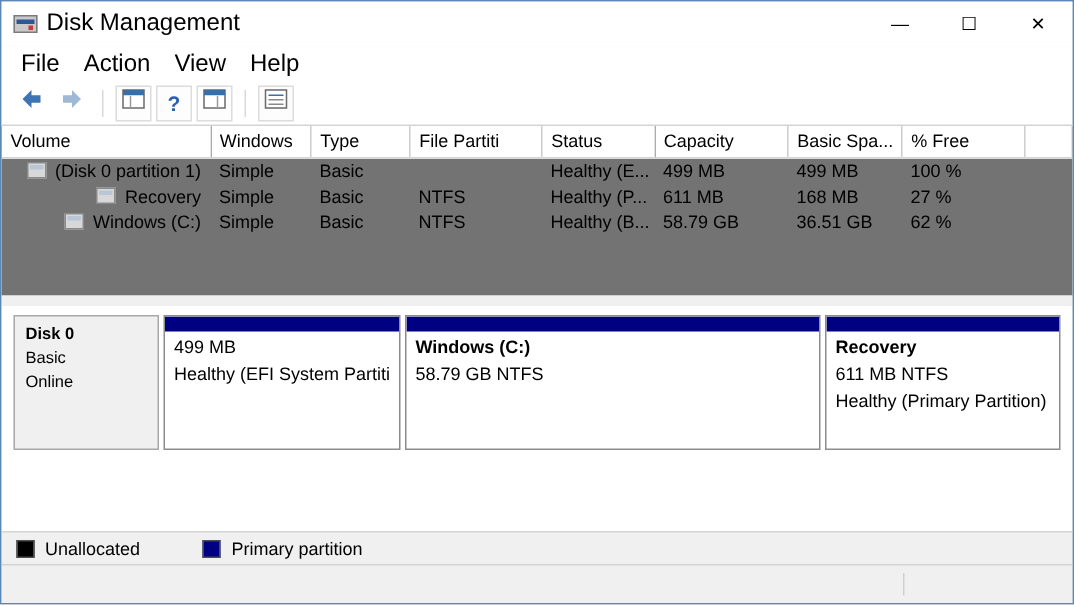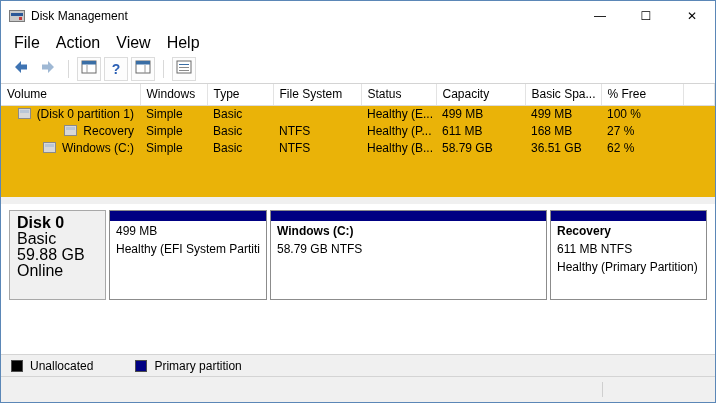--- a/index.html
+++ b/index.html
@@ -7,47 +7,47 @@
   .window{
     width:716px; height:403px; border:1px solid #5b87b7; background:#f0f0f0;
     display:flex; flex-direction:column; overflow:hidden;
   }
   
   .titlebar{ height:30px; background:#ffffff; display:flex; align-items:center; flex:0 0 auto; }
   .title-icon{ width:16px; height:16px; margin:0 6px 0 8px; position:relative; flex:0 0 auto; }
   .title-icon .plate{ position:absolute; inset:2px 0 2px 0; background:#c9c9c9; border:1px solid #7a7a7a; }
   .title-icon .stripe{ position:absolute; left:2px; right:2px; top:5px; height:3px; background:#2b5797; }
   .title-icon .dot{ position:absolute; right:3px; bottom:4px; width:3px; height:3px; background:#c43b3b; }
-  .title-text{ font-size:12px; color:#000; }
+  .title-text{ font-size:16px; color:#000; }
   .win-controls{ margin-left:auto; display:flex; height:100%; }
   .ctrl{ width:46px; height:100%; display:flex; align-items:center; justify-content:center; font-size:12px; color:#000; cursor:default; }
   
   .menubar{ height:23px; background:#ffffff; display:flex; align-items:center; padding-left:5px; flex:0 0 auto; }
   .menu-item{ font-size:16px; padding:3px 8px; color:#000; }
   
   .toolbar{ height:30px; background:#ffffff; border-bottom:1px solid #d4d4d4; display:flex; align-items:center; padding-left:8px; gap:3px; flex:0 0 auto; }
   .tbtn{ width:24px; height:24px; display:flex; align-items:center; justify-content:center; }
   .tbtn.framed{ border:1px solid #dcdcdc; background:#fdfdfd; }
   .tsep{ width:1px; height:18px; background:#d9d9d9; margin:0 5px; }
   .help-glyph{ color:#2a5fb4; font-weight:bold; font-size:14px; line-height:1; }
   
-  .volume-list{ height:113px; background:#eab308; overflow:hidden; flex:0 0 auto; }
+  .volume-list{ height:113px; background:#737373; overflow:hidden; flex:0 0 auto; }
   table{ width:100%; border-collapse:collapse; table-layout:fixed; font-size:12px; }
   th{ height:21px; font-weight:normal; text-align:left; padding:0 6px; background:#ffffff;
       border-right:1px solid #e3e3e3; border-bottom:1px solid #dcdcdc; white-space:nowrap; overflow:hidden; }
   td{ height:17px; padding:0 6px; white-space:nowrap; overflow:hidden; color:#000; }
   .vol-cell{ display:flex; align-items:center; gap:6px;justify-content:flex-end; }
   .vol-icon{ width:13px; height:11px; background:#d8d8d8; border:1px solid #8a8a8a; position:relative; flex:0 0 auto; }
   .vol-icon::after{ content:""; position:absolute; left:1px; right:1px; top:1px; height:3px; background:#b9c6d6; }
   
   .splitter{ height:7px; background:#f0f0f0; flex:0 0 auto; }
   
   .disk-pane{ flex:1 1 auto; background:#ffffff; padding:6px 8px; overflow:hidden; }
   .disk-row{ display:flex; gap:3px; height:90px; }
-  .disk-info{ width:97px; flex:0 0 auto; background:#f0f0f0; border:1px solid #a8a8a8; padding:4px 7px; font-size:16px; line-height:16px; }
+  .disk-info{ width:97px; flex:0 0 auto; background:#f0f0f0; border:1px solid #a8a8a8; padding:4px 7px; font-size:11px; line-height:16px; }
   .bold{ font-weight:bold; }
   .partition{ border:1px solid #8c8c8c; background:#ffffff; display:flex; flex-direction:column; overflow:hidden; }
   .p0{ width:158px; flex:0 0 auto; }
   .p1{ flex:1 1 auto; }
   .p2{ width:157px; flex:0 0 auto; }
   .part-bar{ height:10px; flex:0 0 auto; }
   .part-text{ padding:3px 6px 0 6px; font-size:12px; line-height:15px; white-space:nowrap; }
   
   .legend{ height:22px; background:#f0f0f0; border-top:1px solid #d4d4d4; display:flex; align-items:center; gap:42px; padding-left:10px; flex:0 0 auto; }
   .legend-item{ display:flex; align-items:center; gap:7px; font-size:12px; }
@@ -143,21 +143,21 @@
           <col style="width:89px">
           <col style="width:76px">
           <col style="width:82px">
           <col>
       </colgroup>
       <thead>
         <tr>
           <th>Volume</th>
           <th>Windows</th>
           <th>Type</th>
-          <th>File System</th>
+          <th>File Partiti</th>
           <th>Status</th>
           <th>Capacity</th>
           <th>Basic Spa...</th>
           <th>% Free</th>
           <th></th>
         </tr>
       </thead>
       <tbody>
         <tr>
           <td>
@@ -211,21 +211,20 @@
     </table>
   </div>
 
   <div class="splitter"></div>
 
   <div class="disk-pane">
     <div class="disk-row">
       <div class="disk-info">
         <div class="bold">Disk 0</div>
         <div>Basic</div>
-        <div>59.88 GB</div>
         <div>Online</div>
       </div>
 
       <div class="partition p0">
         <div class="part-bar" style="background: rgb(0, 0, 130);"></div>
         <div class="part-text">499 MB</div>
         <div class="part-text">Healthy (EFI System Partiti</div>
       </div>
 
       <div class="partition p1">

